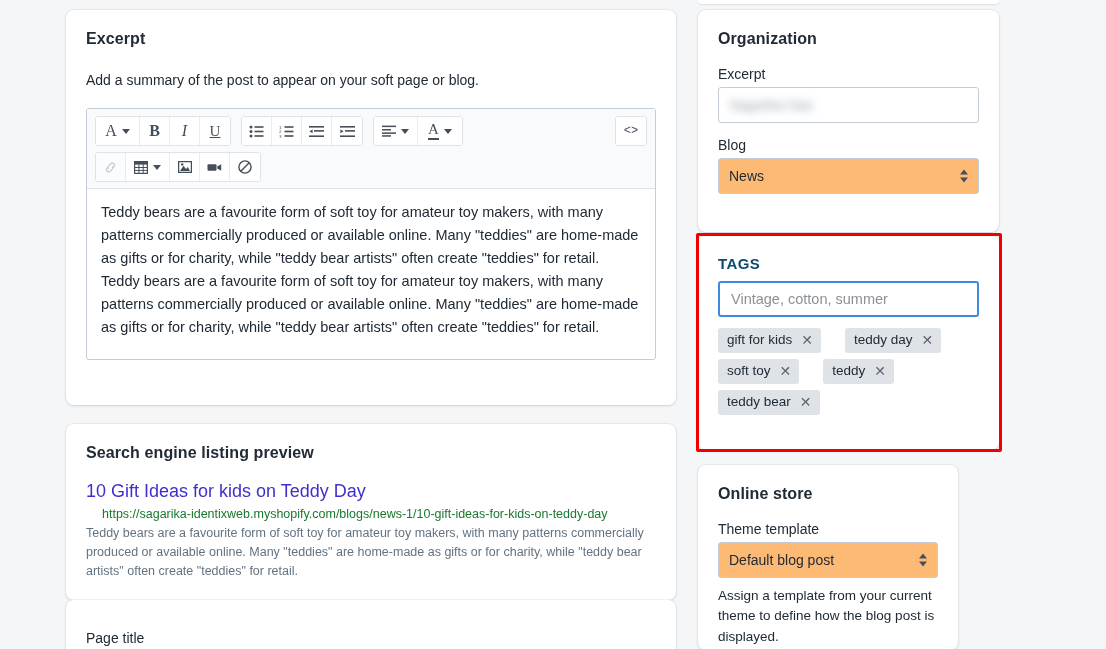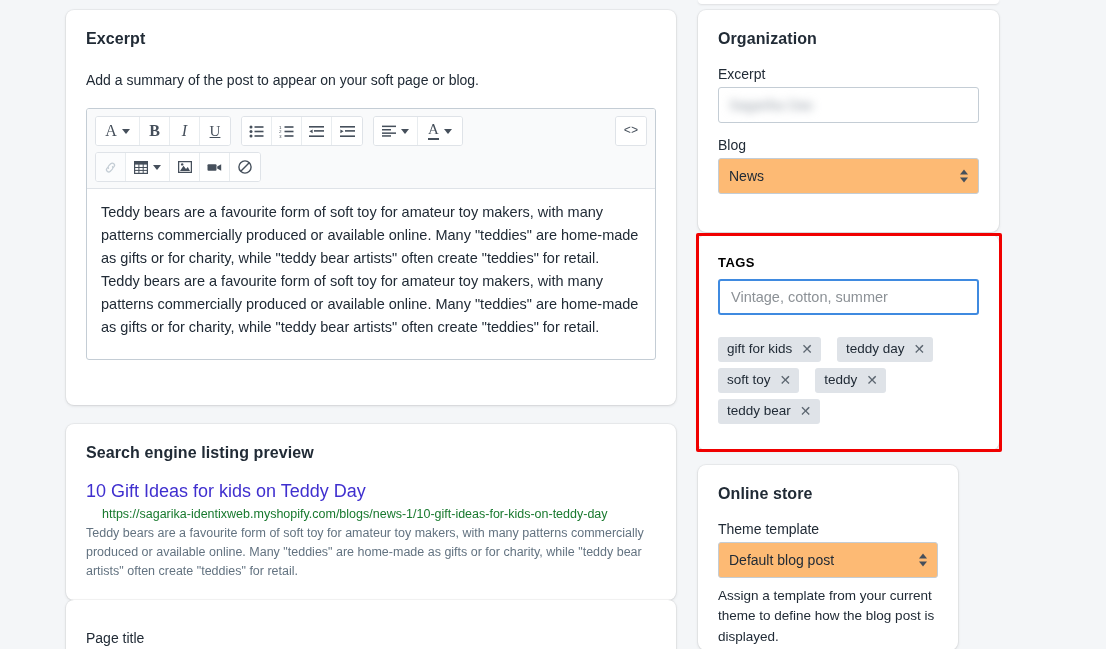--- a/index.html
+++ b/index.html
@@ -202,46 +202,46 @@
     position:absolute;
     left:696px; top:233px;
     width:306px; height:219px;
     border:3px solid #f00000;
     border-radius:2px;
     pointer-events:none;
     z-index:5;
   }
 
   .tags-label{
-    font-size:13px;
+    font-size:15px;
     font-weight:bold;
     letter-spacing:.4px;
-    color:#000000;
+    color:#0c4a6e;
     margin:0 0 9px 0;
     text-transform:uppercase;
   }
   .tags-input{
     width:100%;
     height:36px;
     border:2px solid #3f8ae0;
     border-radius:3px;
     background:#fff;
     font-size:14.5px;
     color:#212b36;
     padding:0 11px;
     font-family:"Liberation Sans", sans-serif;
     outline:none;
   }
   .tags-input::placeholder{ color:#8c9196; }
 
   .chip-wrap{
     display:flex;
     flex-wrap:wrap;
-    gap:6px 16px;
-    margin-top:22px;
+    gap:6px 24px;
+    margin-top:11px;
   }
   .chip{
     display:inline-flex;
     align-items:center;
     gap:9px;
     background:#dfe3e8;
     border-radius:3px;
     padding:4px 8px 4px 9px;
     font-size:13.5px;
     color:#212b36;

